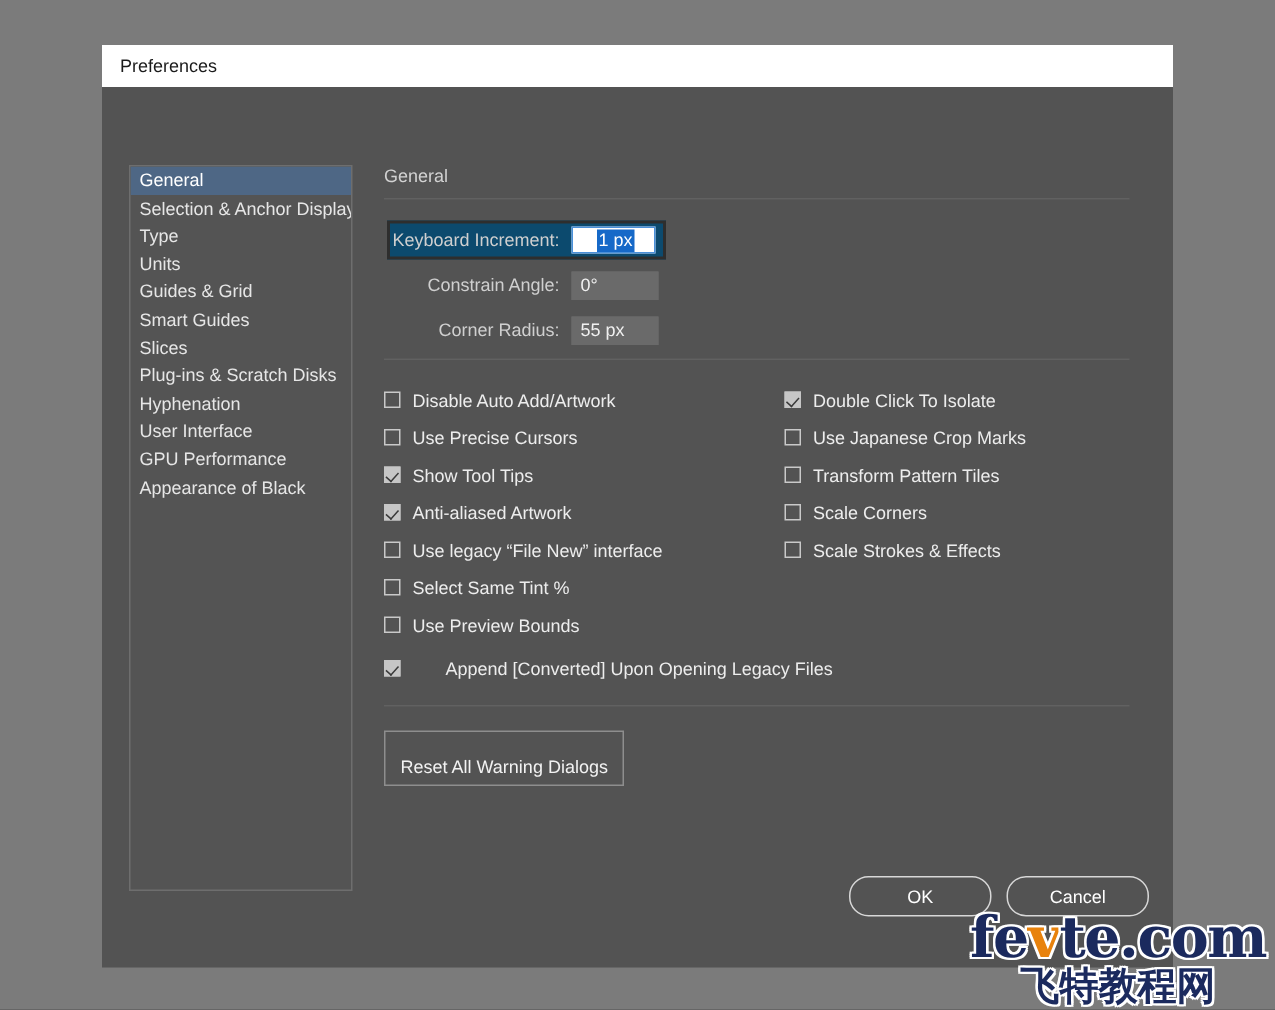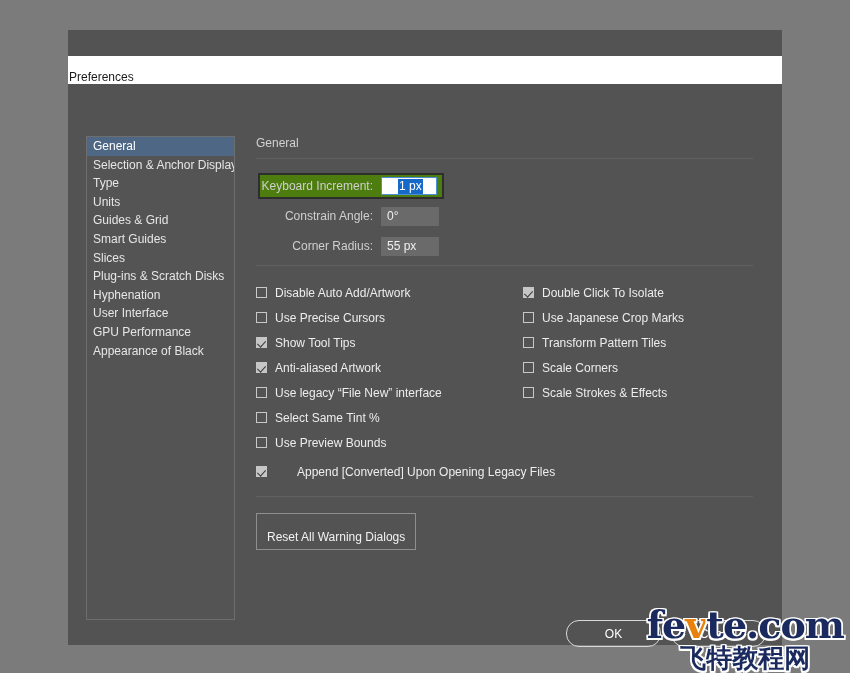--- a/index.html
+++ b/index.html
@@ -22,24 +22,23 @@
     top: 30px;
     width: 714px;
     height: 615px;
     background: #535353;
     box-sizing: border-box;
   }
   #titlebar {
     height: 28px;
     background: #ffffff;
     display: flex;
-    align-items: flex-end;
-    padding-left: 1px;
-    box-sizing: border-box;
-    margin-top: 26px;
+    align-items: center;
+    padding-left: 12px;
+    box-sizing: border-box;
   }
   #titlebar .title-text {
     font-size: 12px;
     color: #1b1b1b;
   }
 
   #dialog-body {
     position: relative;
     height: 587px;
   }
@@ -117,21 +116,21 @@
   }
 
   
   .field-row.focused {
     border: 2px solid #2e2e2e;
     height: 26px;
     width: 186px;
     margin-left: 2px;
     margin-bottom: 6px;
     box-sizing: border-box;
-    background: #4d7c0f;
+    background: #0c4a6e;
   }
   .field-row.focused .flabel {
     width: 121px;
   }
   .field-input-focus {
     width: 56px;
     height: 18px;
     background: #ffffff;
     border: 1px solid #4a90d9;
     box-sizing: border-box;
@@ -217,21 +216,21 @@
     color: #f2f2f2;
     font-size: 12px;
     padding: 16px 10px 5px 10px;
     font-family: "Liberation Sans", sans-serif;
   }
 
   
   #footer {
     position: absolute;
     right: 16px;
-    bottom: 24px;
+    bottom: 34px;
     display: flex;
     gap: 10px;
     margin-top: 20px;
   }
   .pill-btn {
     width: 93px;
     height: 25px;
     border: 1px solid #d8d8d8;
     border-radius: 13px;
     background: transparent;

